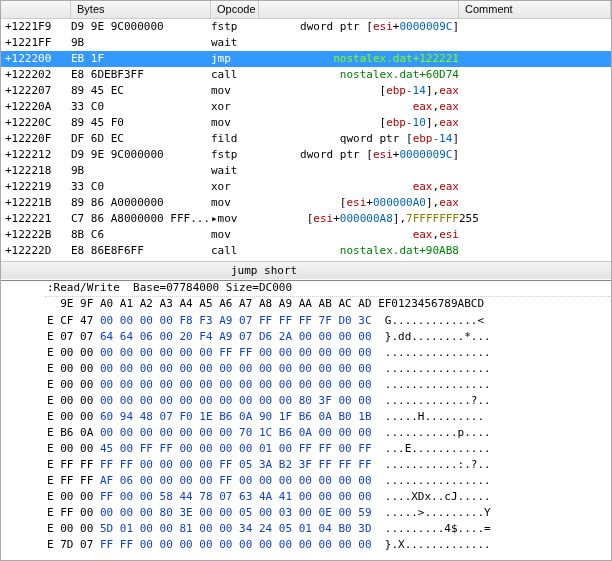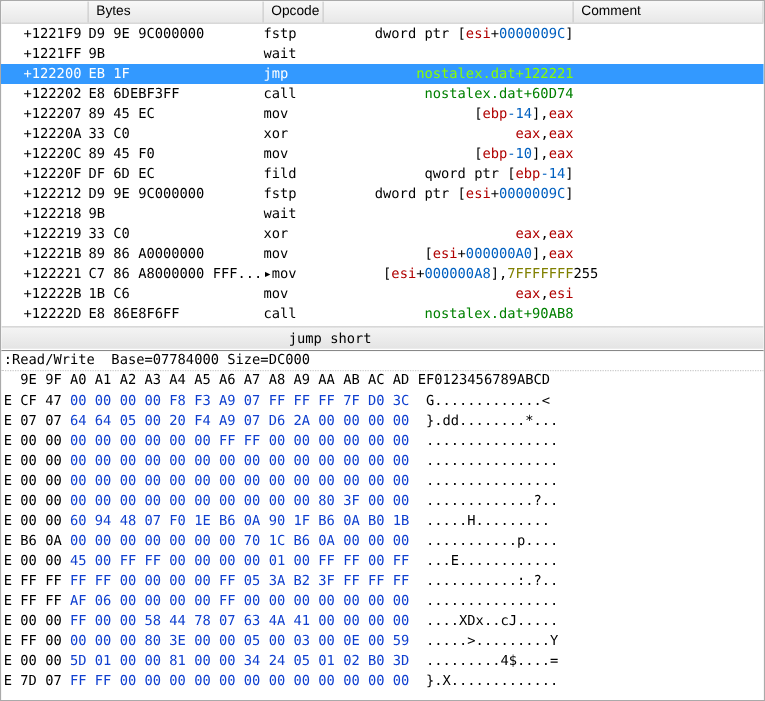--- a/index.html
+++ b/index.html
@@ -41,21 +41,21 @@
   display: flex;
   height: 16px;
   line-height: 16px;
   white-space: pre;
 }
 .disasm-row > div { overflow: hidden; }
 .disasm-row.selected {
   background: #3399ff;
   color: #fff;
 }
-.addr { width: 70px; padding-left: 18px; color: #000; }
+.addr { width: 70px; padding-left: 4px; color: #000; }
 .bytes { width: 140px; color: #000; }
 .opcode { width: 48px; font-weight: normal; color: #000; }
 .operands { width: 200px; text-align: right; }
 .comment { flex: 1; color: #000; }
 
 .disasm-row.selected .addr,
 .disasm-row.selected .bytes,
 .disasm-row.selected .opcode { color: #fff; }
 .disasm-row.selected .operands span { color: #8f0 !important; }
 
@@ -64,20 +64,21 @@
   background: linear-gradient(#f4f4f4, #e4e4e4);
   border-top: 1px solid #ccc;
   padding-left: 230px;
   line-height: 18px;
 }
 
 .bottom-pane {
   height: 280px;
   overflow: hidden;
   background: #fff;
+  padding-left: 44px;
 }
 .hex-header {
   height: 16px;
   white-space: pre;
   padding-left: 2px;
   border-bottom: 1px dotted #ccc;
 }
 .hex-colhdr {
   height: 16px;
   white-space: pre;
@@ -110,40 +111,40 @@
       <div class="disasm-row"><div class="addr">+122202</div><div class="bytes">E8 6DEBF3FF</div><div class="opcode">call</div><div class="operands"><span style="color: rgb(0, 128, 0);">nostalex.dat+60D74</span></div><div class="comment"></div></div>
       <div class="disasm-row"><div class="addr">+122207</div><div class="bytes">89 45 EC</div><div class="opcode">mov</div><div class="operands"><span style="color: rgb(0, 0, 0);">[</span><span style="color: rgb(176, 0, 0);">ebp</span><span style="color: rgb(0, 96, 192);">-14</span><span style="color: rgb(0, 0, 0);">],</span><span style="color: rgb(176, 0, 0);">eax</span></div><div class="comment"></div></div>
       <div class="disasm-row"><div class="addr">+12220A</div><div class="bytes">33 C0</div><div class="opcode">xor</div><div class="operands"><span style="color: rgb(176, 0, 0);">eax</span><span style="color: rgb(0, 0, 0);">,</span><span style="color: rgb(176, 0, 0);">eax</span></div><div class="comment"></div></div>
       <div class="disasm-row"><div class="addr">+12220C</div><div class="bytes">89 45 F0</div><div class="opcode">mov</div><div class="operands"><span style="color: rgb(0, 0, 0);">[</span><span style="color: rgb(176, 0, 0);">ebp</span><span style="color: rgb(0, 96, 192);">-10</span><span style="color: rgb(0, 0, 0);">],</span><span style="color: rgb(176, 0, 0);">eax</span></div><div class="comment"></div></div>
       <div class="disasm-row"><div class="addr">+12220F</div><div class="bytes">DF 6D EC</div><div class="opcode">fild</div><div class="operands"><span style="color: rgb(0, 0, 0);">qword ptr [</span><span style="color: rgb(176, 0, 0);">ebp</span><span style="color: rgb(0, 96, 192);">-14</span><span style="color: rgb(0, 0, 0);">]</span></div><div class="comment"></div></div>
       <div class="disasm-row"><div class="addr">+122212</div><div class="bytes">D9 9E 9C000000</div><div class="opcode">fstp</div><div class="operands"><span style="color: rgb(0, 0, 0);">dword ptr [</span><span style="color: rgb(176, 0, 0);">esi</span><span style="color: rgb(0, 0, 0);">+</span><span style="color: rgb(0, 96, 192);">0000009C</span><span style="color: rgb(0, 0, 0);">]</span></div><div class="comment"></div></div>
       <div class="disasm-row"><div class="addr">+122218</div><div class="bytes">9B</div><div class="opcode">wait</div><div class="operands"></div><div class="comment"></div></div>
       <div class="disasm-row"><div class="addr">+122219</div><div class="bytes">33 C0</div><div class="opcode">xor</div><div class="operands"><span style="color: rgb(176, 0, 0);">eax</span><span style="color: rgb(0, 0, 0);">,</span><span style="color: rgb(176, 0, 0);">eax</span></div><div class="comment"></div></div>
       <div class="disasm-row"><div class="addr">+12221B</div><div class="bytes">89 86 A0000000</div><div class="opcode">mov</div><div class="operands"><span style="color: rgb(0, 0, 0);">[</span><span style="color: rgb(176, 0, 0);">esi</span><span style="color: rgb(0, 0, 0);">+</span><span style="color: rgb(0, 96, 192);">000000A0</span><span style="color: rgb(0, 0, 0);">],</span><span style="color: rgb(176, 0, 0);">eax</span></div><div class="comment"></div></div>
       <div class="disasm-row"><div class="addr">+122221</div><div class="bytes">C7 86 A8000000 FFF...</div><div class="opcode">▸mov</div><div class="operands"><span style="color: rgb(0, 0, 0);">[</span><span style="color: rgb(176, 0, 0);">esi</span><span style="color: rgb(0, 0, 0);">+</span><span style="color: rgb(0, 96, 192);">000000A8</span><span style="color: rgb(0, 0, 0);">],</span><span style="color: rgb(128, 128, 0);">7FFFFFFF</span></div><div class="comment">255</div></div>
-      <div class="disasm-row"><div class="addr">+12222B</div><div class="bytes">1B C6</div><div class="opcode">mov</div><div class="operands"><span style="color: rgb(176, 0, 0);">eax</span><span style="color: rgb(0, 0, 0);">,</span><span style="color: rgb(176, 0, 0);">esi</span></div><div class="comment"></div></div>
+      <div class="disasm-row"><div class="addr">+12222B</div><div class="bytes">8B C6</div><div class="opcode">mov</div><div class="operands"><span style="color: rgb(176, 0, 0);">eax</span><span style="color: rgb(0, 0, 0);">,</span><span style="color: rgb(176, 0, 0);">esi</span></div><div class="comment"></div></div>
       <div class="disasm-row"><div class="addr">+12222D</div><div class="bytes">E8 86E8F6FF</div><div class="opcode">call</div><div class="operands"><span style="color: rgb(0, 128, 0);">nostalex.dat+90AB8</span></div><div class="comment"></div></div>
       <div class="disasm-row"><div class="addr">+122232</div><div class="bytes">B3 01</div><div class="opcode">mov</div><div class="operands"><span style="color: rgb(176, 0, 0);">bl</span><span style="color: rgb(0, 0, 0);">,</span><span style="color: rgb(128, 128, 0);">01</span></div><div class="comment">1</div></div>
     </div>
   <div class="status-bar">jump short</div>
 </div>
 
 <div class="bottom-pane">
   <div class="hex-header">:Read/Write  Base=07784000 Size=DC000</div>
   <div class="hex-colhdr">  9E 9F A0 A1 A2 A3 A4 A5 A6 A7 A8 A9 AA AB AC AD EF0123456789ABCD</div>
   <div id="hex-rows">
       <div class="hex-row"><span>E CF 47 </span><span class="blue">00 00 00 00 F8 F3 A9 07 FF FF FF 7F D0 3C</span><span>  G.............&lt;</span></div>
-      <div class="hex-row"><span>E 07 07 </span><span class="blue">64 64 05 00 20 F4 A9 07 D6 2A 00 00 00 00</span><span>  }.dd........*...</span></div>
+      <div class="hex-row"><span>E 07 07 </span><span class="blue">64 64 06 00 20 F4 A9 07 D6 2A 00 00 00 00</span><span>  }.dd........*...</span></div>
       <div class="hex-row"><span>E 00 00 </span><span class="blue">00 00 00 00 00 00 FF FF 00 00 00 00 00 00</span><span>  ................</span></div>
       <div class="hex-row"><span>E 00 00 </span><span class="blue">00 00 00 00 00 00 00 00 00 00 00 00 00 00</span><span>  ................</span></div>
       <div class="hex-row"><span>E 00 00 </span><span class="blue">00 00 00 00 00 00 00 00 00 00 00 00 00 00</span><span>  ................</span></div>
       <div class="hex-row"><span>E 00 00 </span><span class="blue">00 00 00 00 00 00 00 00 00 00 80 3F 00 00</span><span>  .............?..</span></div>
       <div class="hex-row"><span>E 00 00 </span><span class="blue">60 94 48 07 F0 1E B6 0A 90 1F B6 0A B0 1B</span><span>  .....H.........</span></div>
       <div class="hex-row"><span>E B6 0A </span><span class="blue">00 00 00 00 00 00 00 70 1C B6 0A 00 00 00</span><span>  ...........p....</span></div>
       <div class="hex-row"><span>E 00 00 </span><span class="blue">45 00 FF FF 00 00 00 00 01 00 FF FF 00 FF</span><span>  ...E............</span></div>
       <div class="hex-row"><span>E FF FF </span><span class="blue">FF FF 00 00 00 00 FF 05 3A B2 3F FF FF FF</span><span>  ...........:.?..</span></div>
       <div class="hex-row"><span>E FF FF </span><span class="blue">AF 06 00 00 00 00 FF 00 00 00 00 00 00 00</span><span>  ................</span></div>
       <div class="hex-row"><span>E 00 00 </span><span class="blue">FF 00 00 58 44 78 07 63 4A 41 00 00 00 00</span><span>  ....XDx..cJ.....</span></div>
       <div class="hex-row"><span>E FF 00 </span><span class="blue">00 00 00 80 3E 00 00 05 00 03 00 0E 00 59</span><span>  .....&gt;.........Y</span></div>
-      <div class="hex-row"><span>E 00 00 </span><span class="blue">5D 01 00 00 81 00 00 34 24 05 01 02 B0 3D</span><span>  .........4$....=</span></div>
+      <div class="hex-row"><span>E 00 00 </span><span class="blue">5D 01 00 00 81 00 00 34 24 05 01 04 B0 3D</span><span>  .........4$....=</span></div>
       <div class="hex-row"><span>E 7D 07 </span><span class="blue">FF FF 00 00 00 00 00 00 00 00 00 00 00 00</span><span>  }.X.............</span></div>
     </div>
 </div>
 
 </body></html>

